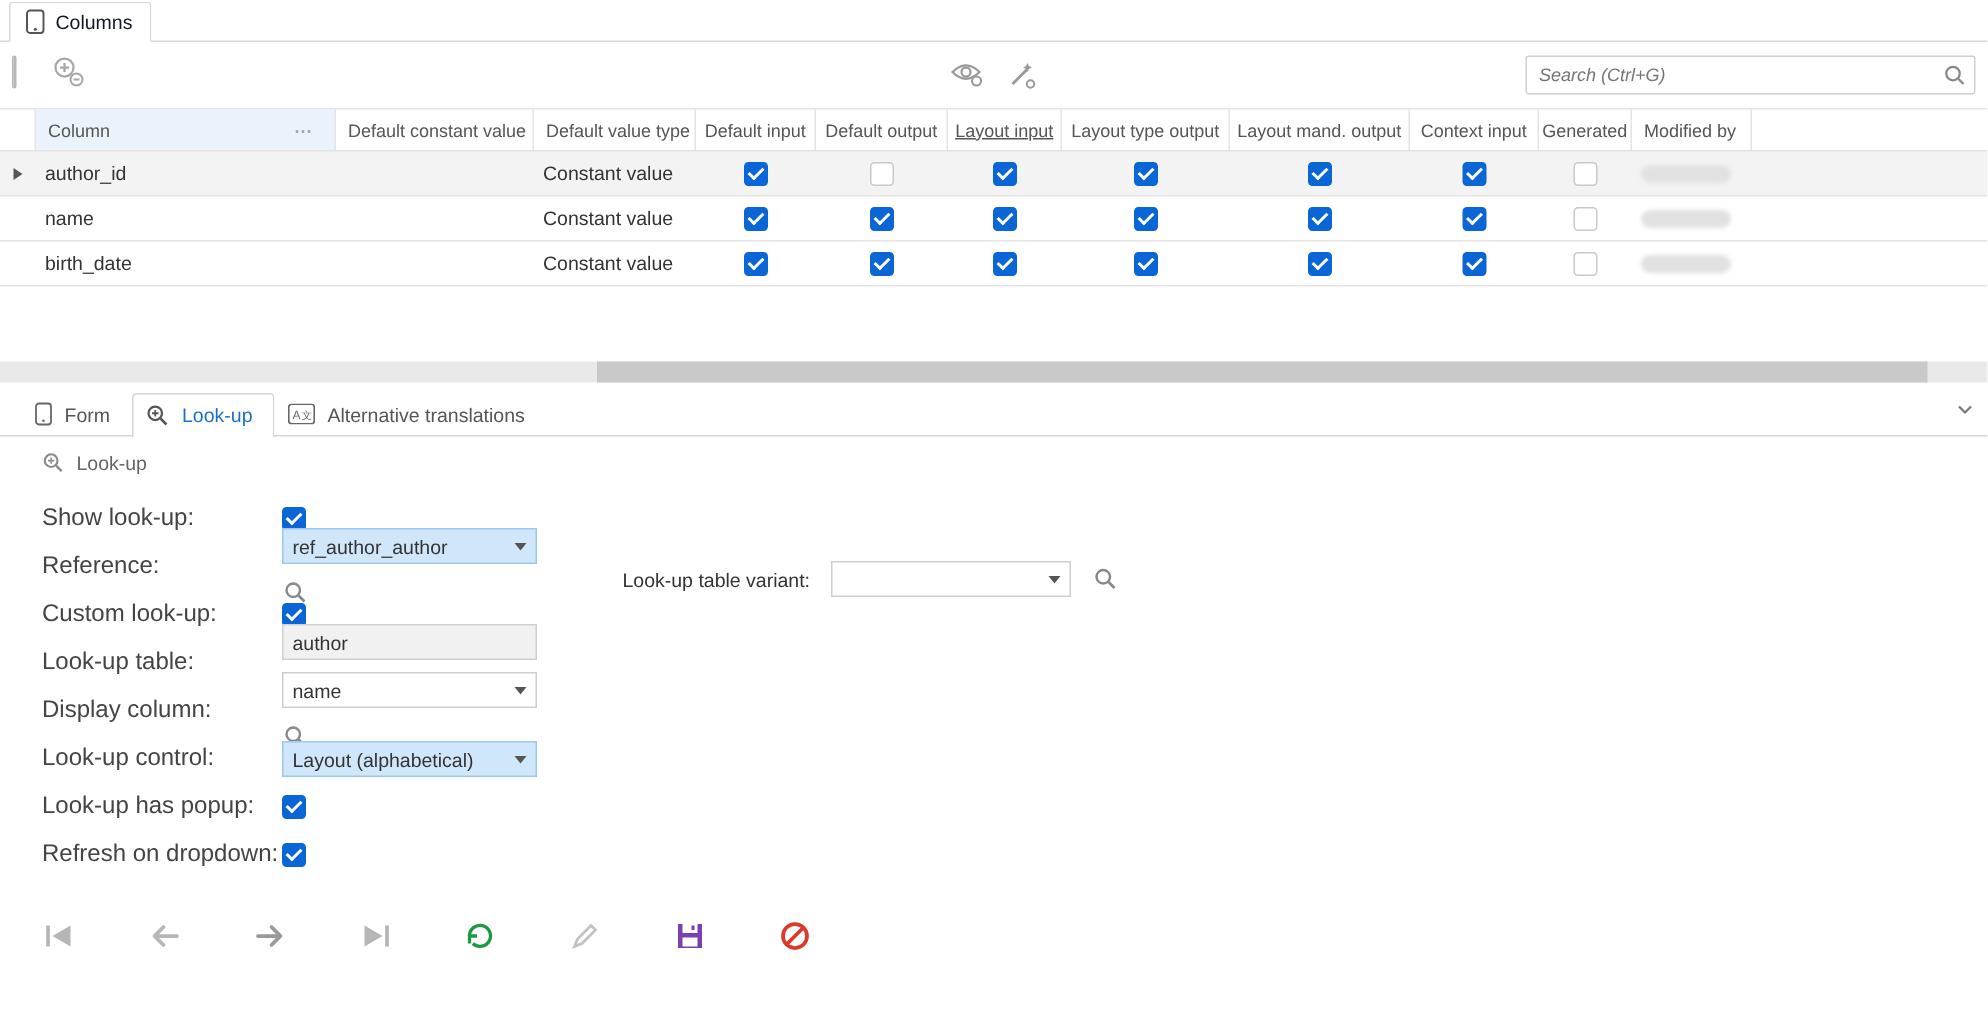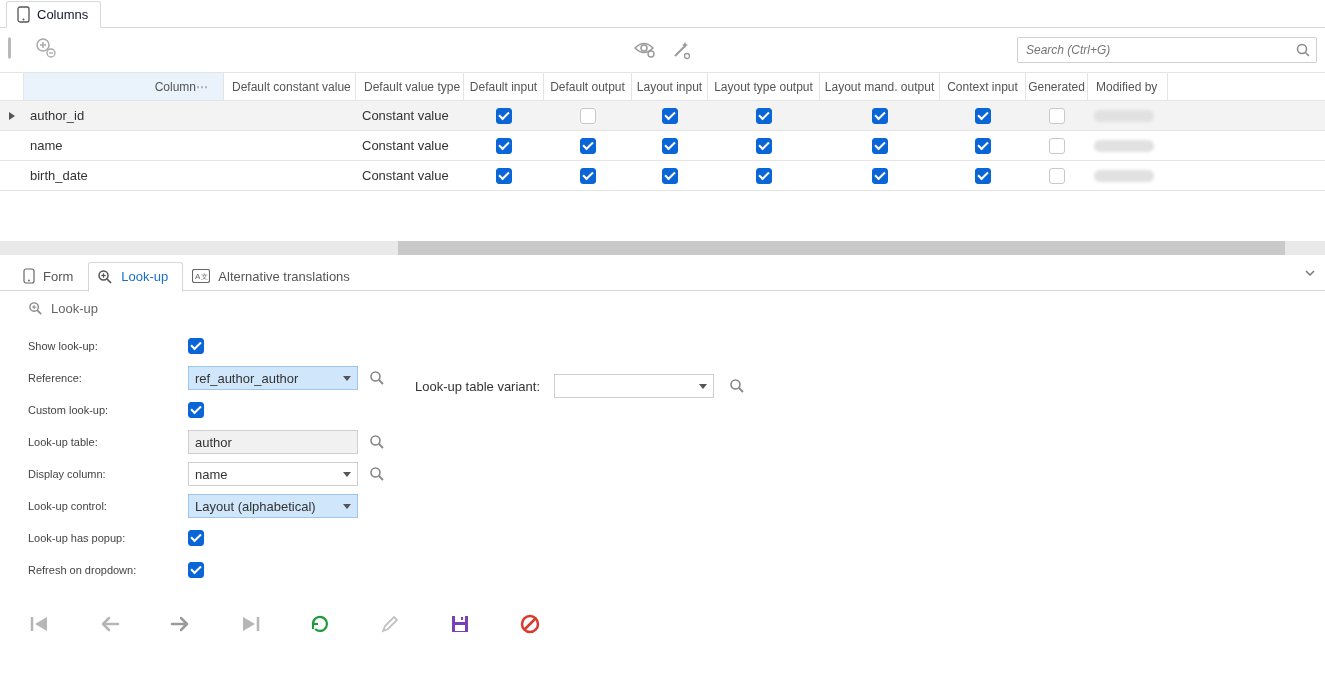--- a/index.html
+++ b/index.html
@@ -108,21 +108,21 @@
     display: flex; align-items: center;
     padding: 0 6px;
     overflow: hidden; white-space: nowrap;
   }
   .cell.indicator { width: 24px; justify-content: center; padding: 0; color: #666; }
   .cell.colname { width: 200px; }
   .cell.dcv { width: 132px; }
   .cell.dvt { width: 108px; }
   .cell.cdi { width: 80px; justify-content: center; }
   .cell.cdo { width: 88px; justify-content: center; }
-  .cell.cli { width: 76px; justify-content: center; }
+  .cell.cli { width: 76px; justify-content: center; text-decoration: underline; }
   .cell.clto { width: 112px; justify-content: center; }
   .cell.clmo { width: 120px; justify-content: center; }
   .cell.cci { width: 86px; justify-content: center; }
   .cell.cgen { width: 62px; justify-content: center; }
   .cell.cmodby { width: 80px; }
   .cell.cmodon { flex: 1; margin-top: 32px; }
   .grid-header .cell { padding: 0 8px; }
   .head-ellipsis { color:#aaa; font-weight:bold; letter-spacing:1px; padding-right:6px;}
   .blur-pill {
     width: 60px; height: 12px; border-radius: 6px; background: #e1e1e1;
@@ -191,22 +191,22 @@
   
   .form-area { padding: 10px 14px 10px 28px; }
   .section-title {
     display: flex; align-items: center; gap: 8px;
     color: #666; margin-bottom: 14px;
   }
   .form-row {
     display: flex; align-items: center;
     height: 32px;
   }
-  .form-label { width: 160px; color: #444; font-size: 11px; }
-  .form-ctrl { display:flex; align-items:center; gap:10px; }
+  .form-label { width: 160px; color: #444; font-size: 16px; }
+  .form-ctrl { display:flex; gap:10px;flex-direction:column; }
   .txt, .sel {
     height: 24px; width: 170px;
     border: 1px solid #cfcfcf;
     padding: 0 6px;
     font-size: 13px; font-family: inherit;
     display: flex; align-items: center;
     background: #fff;
   }
   .sel {
     justify-content: space-between;
@@ -294,21 +294,21 @@
             <line x1="9.5" y1="9.5" x2="13" y2="13" stroke="#888" stroke-width="1.5"></line>
           </svg>
       </span>
     </div>
   </div>
 </div>
 
 <div class="grid">
   <div class="grid-header">
     <div class="cell indicator"></div>
-    <div class="cell colname" style="justify-content:flex-end">
+    <div class="cell colname" style="justify-content:space-between">
       <span>Column</span>
       <span class="head-ellipsis">⋯</span>
     </div>
     <div class="cell dcv">Default constant value</div>
     <div class="cell dvt">Default value type</div>
     <div class="cell cdi">Default input</div>
     <div class="cell cdo">Default output</div>
     <div class="cell cli">Layout input</div>
     <div class="cell clto">Layout type output</div>
     <div class="cell clmo">Layout mand. output</div>

